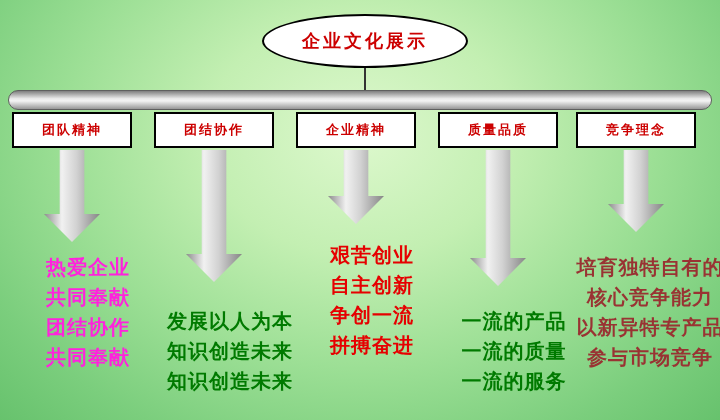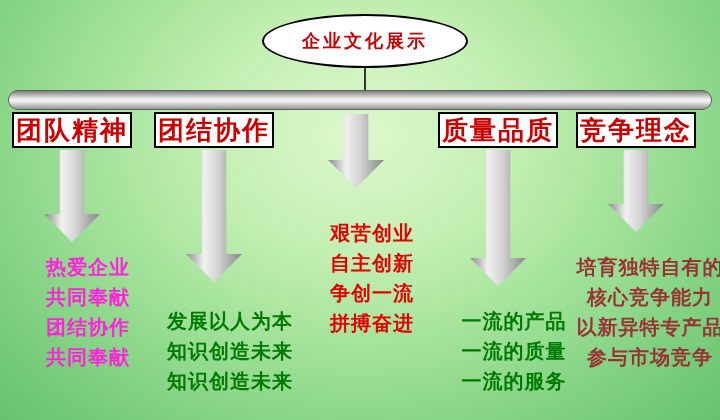--- a/index.html
+++ b/index.html
@@ -52,21 +52,21 @@
   .c3 { left: 426px; } .c4 { left: 564px; }
 
   .hbox {
     margin: 0 auto;
     width: 120px; height: 36px;
     background: #ffffff;
     border: 2px solid #000;
     display: flex; align-items: center; justify-content: center;
   }
   .hbox span {
-    font-weight: bold; font-size: 26px; letter-spacing: 2px;
+    font-weight: bold; font-size: 13px; letter-spacing: 2px;
   }
 
   
   .arrow {
     margin: 2px auto 0;
     width: 56px;
     background: linear-gradient(to right, #8c8c8c 0%, #f1f1f1 32%, #d2d2d2 58%, #868686 100%);
     clip-path: polygon(28% 0, 72% 0, 72% calc(100% - 28px),
                        100% calc(100% - 28px), 50% 100%,
                        0 calc(100% - 28px), 28% calc(100% - 28px));
@@ -76,21 +76,21 @@
   .c2 .arrow { height: 74px; }
   .c3 .arrow { height: 136px; }
   .c4 .arrow { height: 82px; }
 
   .lines {
     font-weight: bold; font-size: 20px; line-height: 30px;
     letter-spacing: 1px; white-space: nowrap; padding-left: 32px;
   }
   .c0 .lines { margin-top: 10px; }
   .c1 .lines { margin-top: 24px; width: 160px; margin-left: -8px; }
-  .c2 .lines { margin-top: 30px; }
+  .c2 .lines { margin-top: 16px; }
   .c3 .lines { margin-top: 20px; width: 160px; margin-left: -8px; }
   .c4 .lines { margin-top: 20px; width: 180px; margin-left: -20px; }
 </style>
 </head>
 <body>
 
 <div class="stage">
 
   <div class="connector"></div>
 
@@ -119,20 +119,23 @@
     </div>
     <div class="arrow"></div>
     <div class="lines" style="color: rgb(0, 122, 0);">
       <div>发展以人为本</div>
       <div>知识创造未来</div>
       <div>知识创造未来</div>
     </div>
   </div>
 
   <div class="col c2">
+    <div class="hbox">
+      <span style="color: rgb(204, 0, 0);">企业精神</span>
+    </div>
     <div class="arrow"></div>
     <div class="lines" style="color: rgb(230, 0, 0);">
       <div>艰苦创业</div>
       <div>自主创新</div>
       <div>争创一流</div>
       <div>拼搏奋进</div>
     </div>
   </div>
 
   <div class="col c3">

